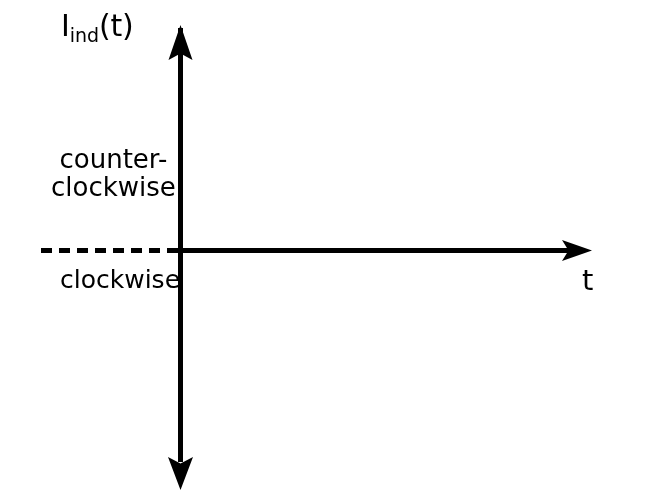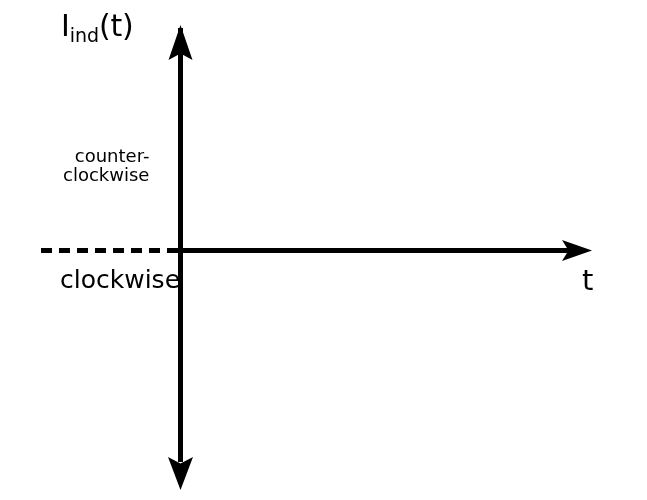--- a/index.html
+++ b/index.html
@@ -46,24 +46,24 @@
     position: relative;
     top: 6px;
     letter-spacing: 0px;
   }
   #x-axis-label {
     left: 582px;
     top: 265px;
     font-size: 29px;
   }
   #ccw-label {
-    left: 63px;
+    left: 51px;
     top: 146px;
-    font-size: 18px;
-    text-align: right;
+    font-size: 26px;
+    text-align: center;
   }
   #ccw-label .l2 {
     display: block;
   }
   #cw-label {
     left: 60px;
     top: 267px;
     font-size: 25px;
   }
 </style>

